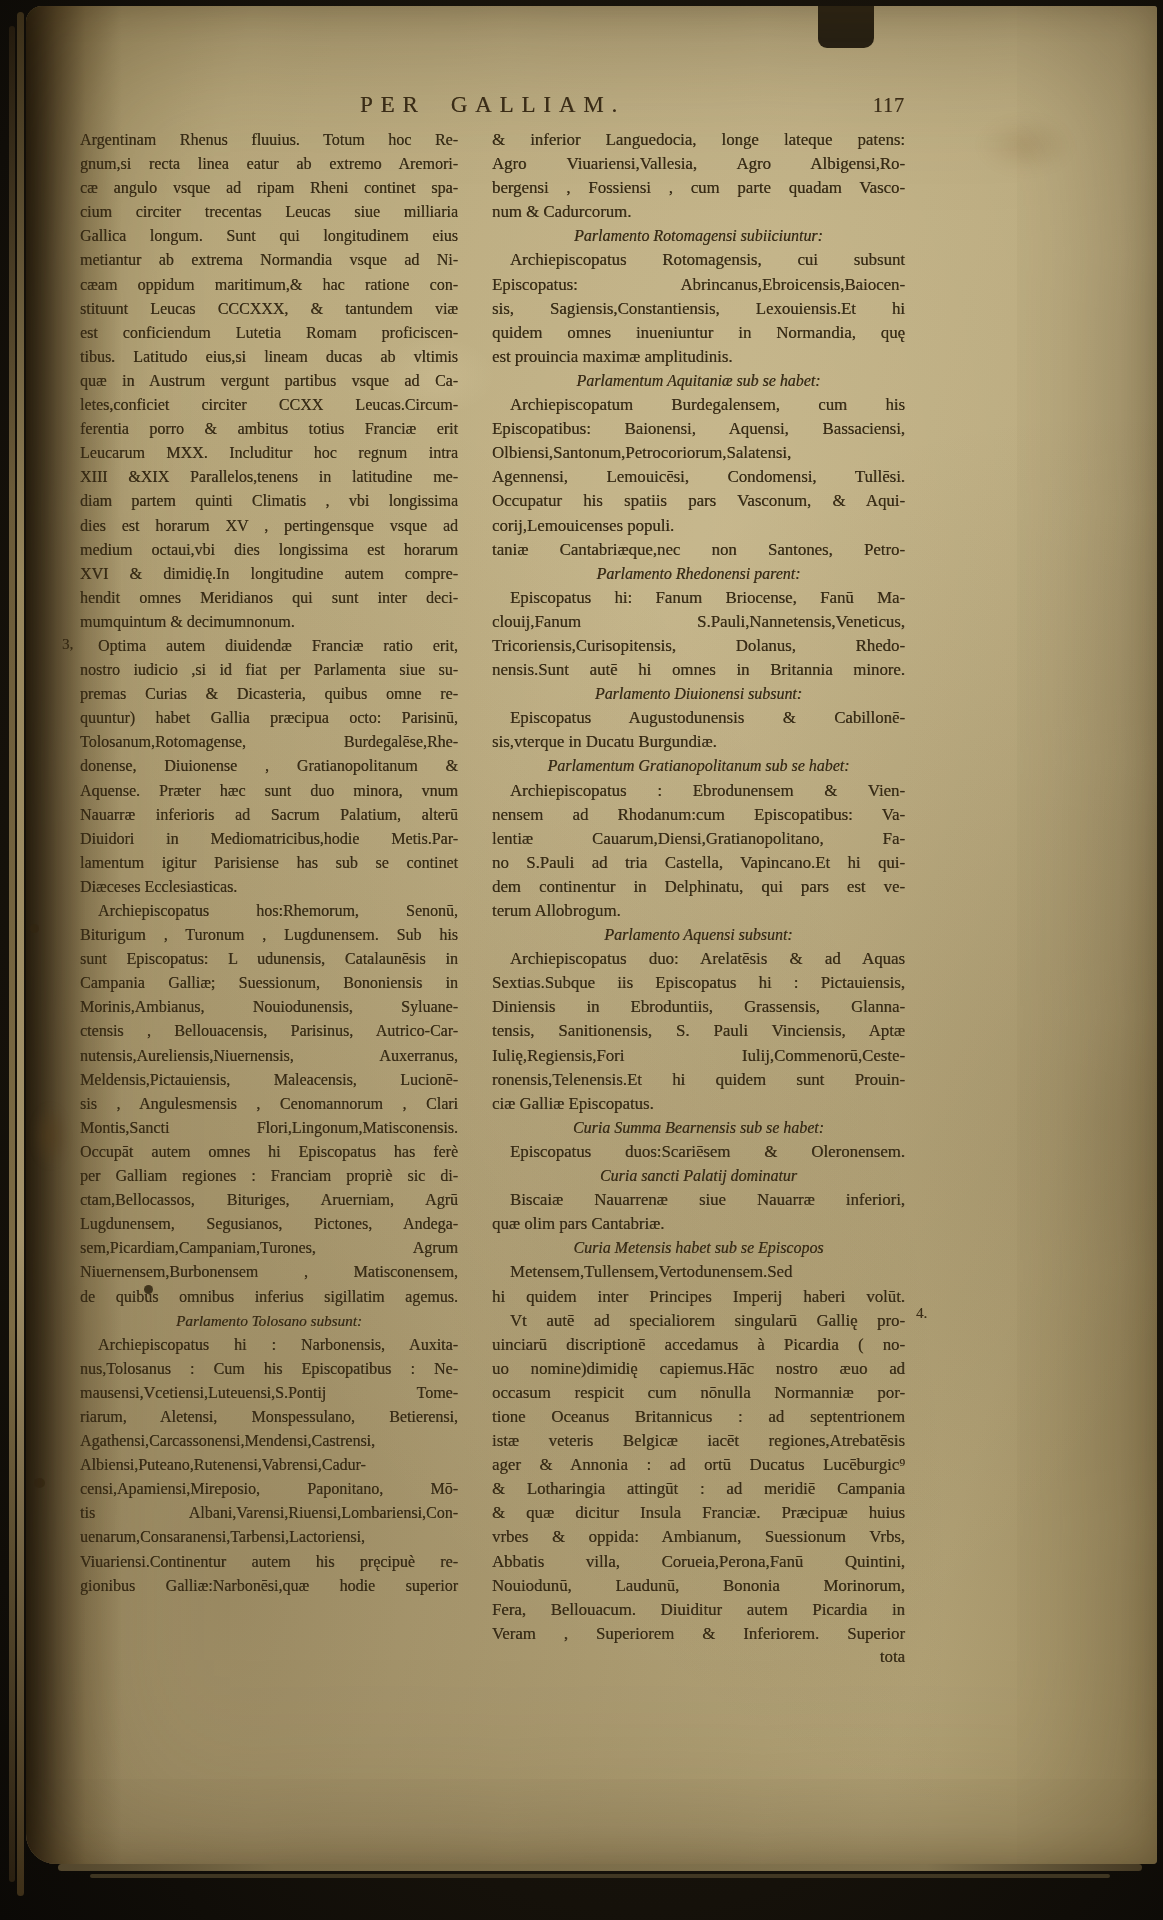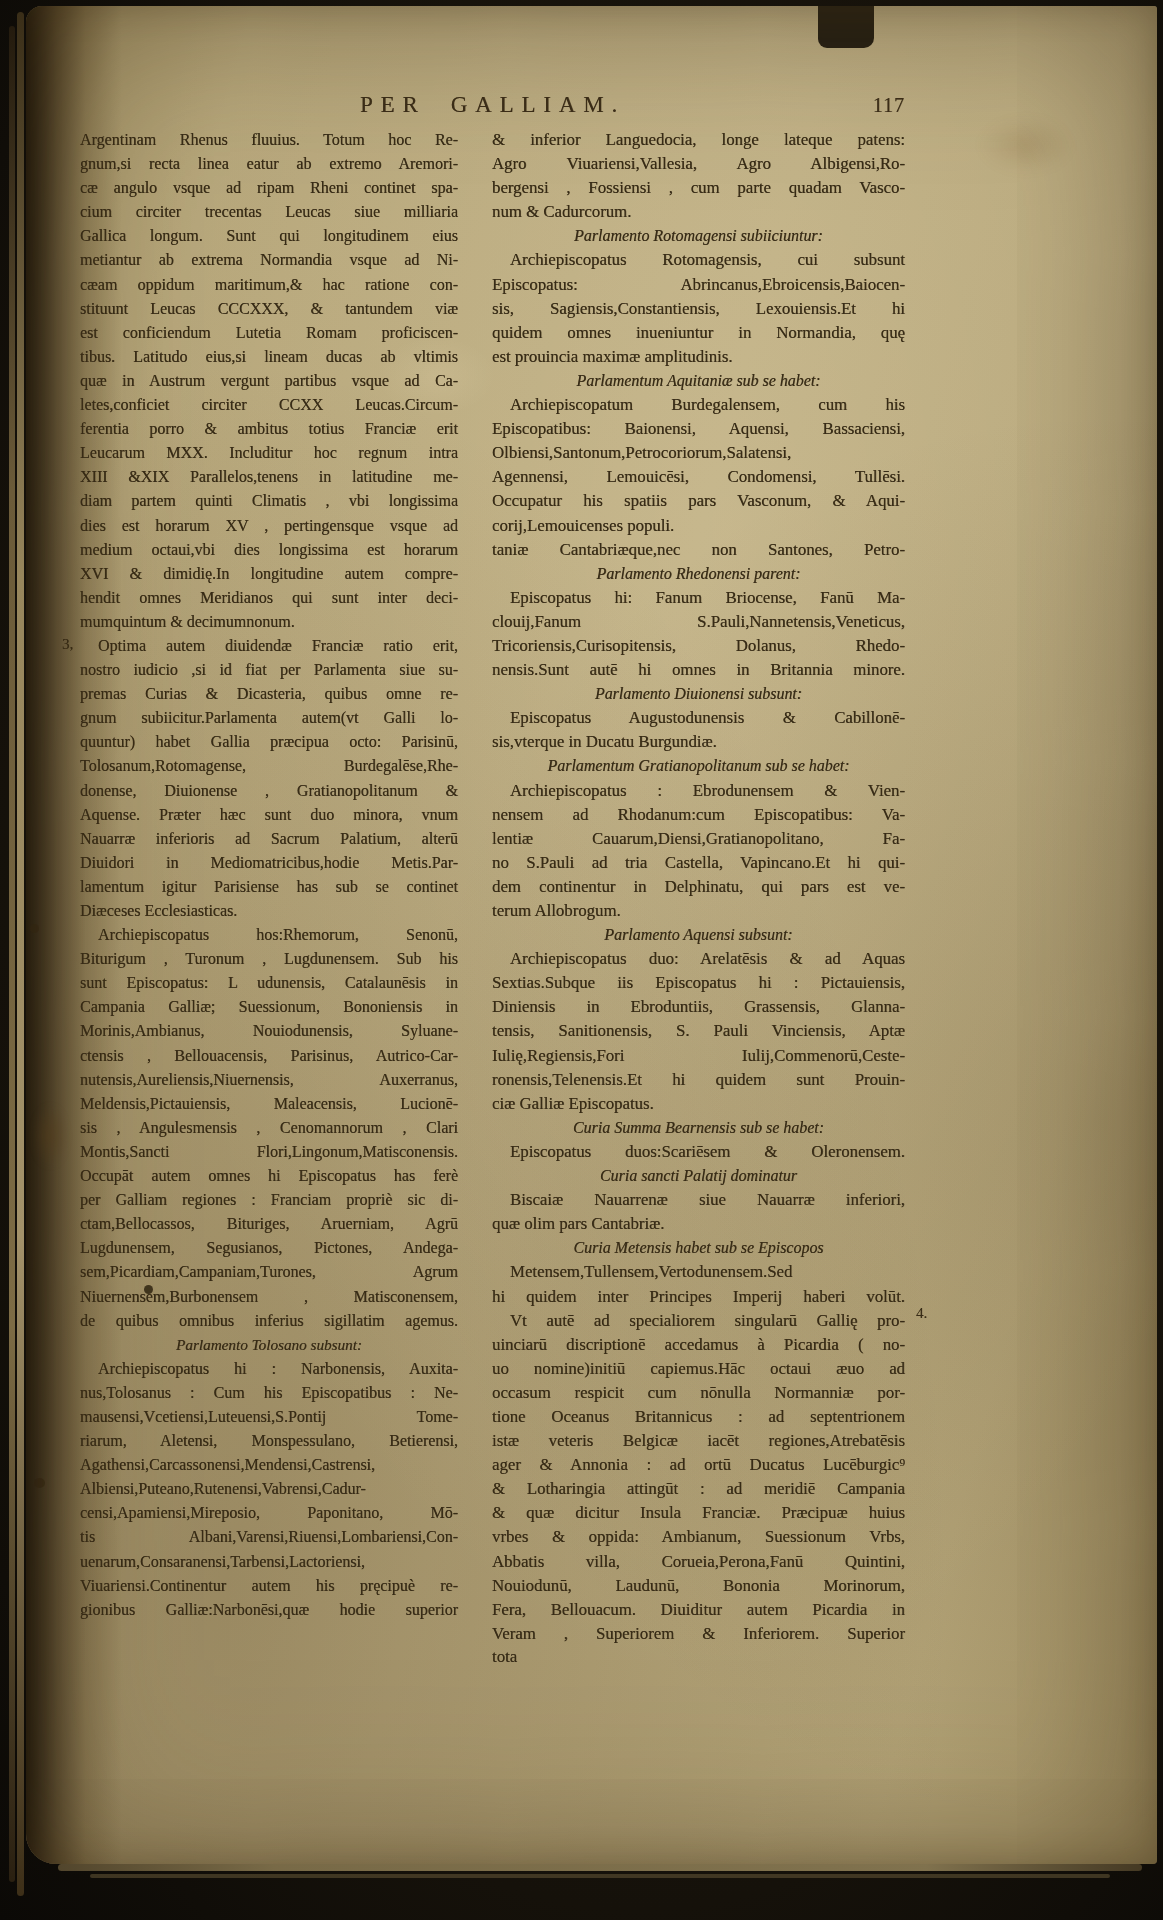--- a/index.html
+++ b/index.html
@@ -52,21 +52,21 @@
     text-shadow:.35px .35px .45px rgba(55,43,22,.65); }
   .col-left  { left:54px;  width:378px; font-size:16px; }
   .col-right { left:466px; width:413px; font-size:16.8px; }
 
   .line { white-space:normal; }
   .line.j  { text-align:justify; text-align-last:justify; }
   .line.ij { text-align:justify; text-align-last:justify; text-indent:18px; }
   .line.e  { text-align:left; }
   .line.c  { text-align:center; font-style:italic; font-size:.95em; }
 
-  .catchword { position:absolute; left:466px; top:1641px; width:413px; text-align:left;
+  .catchword { position:absolute; left:466px; top:1641px; width:413px; text-align:right;
     font-size:16.8px; color:#372b16; text-shadow:.35px .35px .45px rgba(55,43,22,.65); }
   .margin-note { position:absolute; font-size:15px; color:#372b16;
     text-shadow:.3px .3px .4px rgba(55,43,22,.6); }
   .margin-note.n3 { left:36px; top:630px; }
   .margin-note.n4 { left:890px; top:1299px; }
 
   .stain { position:absolute; pointer-events:none; }
   .stain.s1 { left:6px; top:1098px; width:36px; height:64px; border-radius:50%;
     background:radial-gradient(ellipse, rgba(92,66,30,.5), transparent 70%); filter:blur(3px); }
   .stain.s2 { left:118px; top:1279px; width:9px; height:9px; border-radius:50%;
@@ -121,21 +121,20 @@
         <div class="line j">XIII &amp;XIX Parallelos,tenens in latitudine me-</div>
         <div class="line j">diam partem quinti Climatis , vbi longissima</div>
         <div class="line j">dies est horarum XV , pertingensque vsque ad</div>
         <div class="line j">medium octaui,vbi dies longissima est horarum</div>
         <div class="line j">XVI &amp; dimidię.In longitudine autem compre-</div>
         <div class="line j">hendit omnes Meridianos qui sunt inter deci-</div>
         <div class="line e">mumquintum &amp; decimumnonum.</div>
         <div class="line ij">Optima autem diuidendæ Franciæ ratio erit,</div>
         <div class="line j">nostro iudicio ,si id fiat per Parlamenta siue su-</div>
         <div class="line j">premas Curias &amp; Dicasteria, quibus omne re-</div>
-        <div class="line j">gnum subiicitur.Parlamenta autem(vt Galli lo-</div>
         <div class="line j">quuntur) habet Gallia præcipua octo: Parisinū,</div>
         <div class="line j">Tolosanum,Rotomagense, Burdegalēse,Rhe-</div>
         <div class="line j">donense, Diuionense , Gratianopolitanum &amp;</div>
         <div class="line j">Aquense. Præter hæc sunt duo minora, vnum</div>
         <div class="line j">Nauarræ inferioris ad Sacrum Palatium, alterū</div>
         <div class="line j">Diuidori in Mediomatricibus,hodie Metis.Par-</div>
         <div class="line j">lamentum igitur Parisiense has sub se continet</div>
         <div class="line e">Diæceses Ecclesiasticas.</div>
         <div class="line ij">Archiepiscopatus hos:Rhemorum, Senonū,</div>
         <div class="line j">Biturigum , Turonum , Lugdunensem. Sub his</div>
@@ -212,21 +211,21 @@
         <div class="line c">Curia Summa Bearnensis sub se habet:</div>
         <div class="line ij">Episcopatus duos:Scariēsem &amp; Oleronensem.</div>
         <div class="line c">Curia sancti Palatij dominatur</div>
         <div class="line ij">Biscaiæ Nauarrenæ siue Nauarræ inferiori,</div>
         <div class="line e">quæ olim pars Cantabriæ.</div>
         <div class="line c">Curia Metensis habet sub se Episcopos</div>
         <div class="line ij">Metensem,Tullensem,Vertodunensem.Sed</div>
         <div class="line j">hi quidem inter Principes Imperij haberi volūt.</div>
         <div class="line ij">Vt autē ad specialiorem singularū Gallię pro-</div>
         <div class="line j">uinciarū discriptionē accedamus à Picardia ( no-</div>
-        <div class="line j">uo nomine)initiū capiemus.Hāc octaui æuo ad</div>
+        <div class="line j">uo nomine)dimidię capiemus.Hāc nostro æuo ad</div>
         <div class="line j">occasum respicit cum nōnulla Normanniæ por-</div>
         <div class="line j">tione Oceanus Britannicus : ad septentrionem</div>
         <div class="line j">istæ veteris Belgicæ iacēt regiones,Atrebatēsis</div>
         <div class="line j">ager &amp; Annonia : ad ortū Ducatus Lucēburgic⁹</div>
         <div class="line j">&amp; Lotharingia attingūt : ad meridiē Campania</div>
         <div class="line j">&amp; quæ dicitur Insula Franciæ. Præcipuæ huius</div>
         <div class="line j">vrbes &amp; oppida: Ambianum, Suessionum Vrbs,</div>
         <div class="line j">Abbatis villa, Corueia,Perona,Fanū Quintini,</div>
         <div class="line j">Nouiodunū, Laudunū, Bononia Morinorum,</div>
         <div class="line j">Fera, Bellouacum. Diuiditur autem Picardia in</div>

